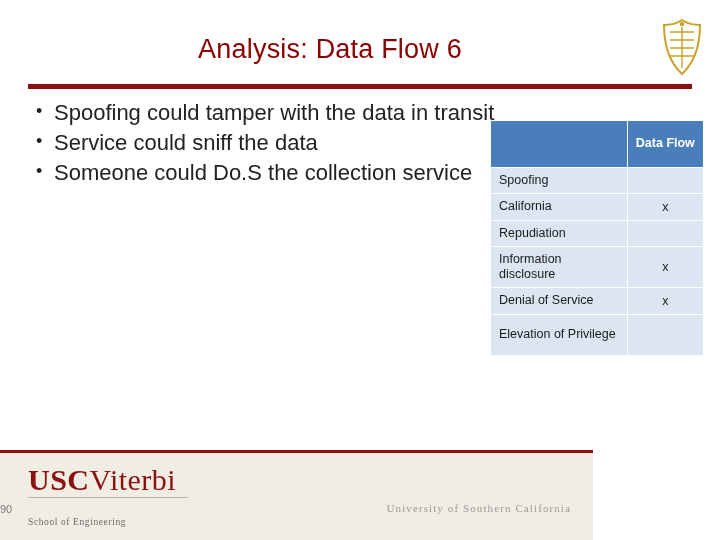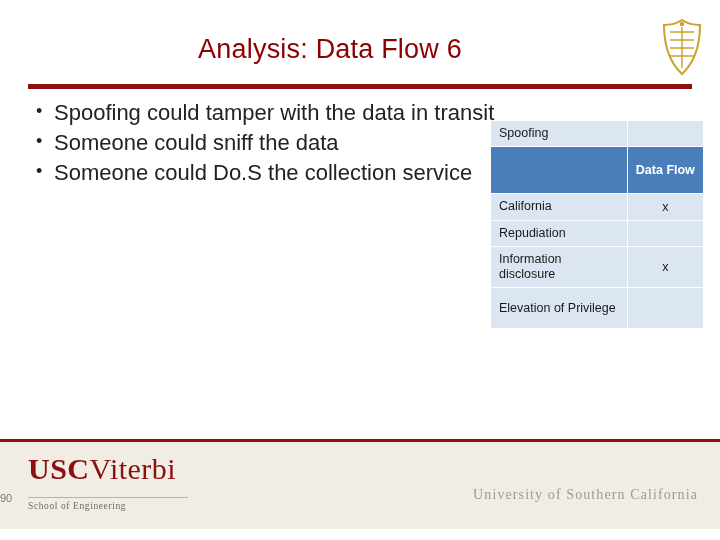--- a/index.html
+++ b/index.html
@@ -107,22 +107,22 @@
     color: #1a1a1a;
     text-align: center;
     width: 72px;
   }
   .row-tall td { height: 30px; }
 
   
   .footer-band {
     position: absolute;
     left: 0;
-    bottom: 11px;
-    width: 720px;
+    bottom: 0;
+    width: 593px;
     height: 87px;
     background: #f1ece4;
     border-top: 3px solid #8B1111;
   }
   .usc-logo {
     position: absolute;
     left: 28px;
     top: 12px;
     width: 180px;
   }
@@ -132,85 +132,89 @@
     color: #8B1111;
     letter-spacing: 0.5px;
     line-height: 1;
   }
   .usc-logo .usc-word .usc-bold { font-weight: bold; }
   .usc-logo .usc-sub {
     font-family: "Liberation Serif", serif;
     font-size: 9.5px;
     color: #6b6b6b;
     letter-spacing: 0.6px;
-    margin-top: 13px;
+    margin-top: 2px;
     border-top: 1px solid #b9b3a8;
-    padding-top: 3px;
+    padding-top: 19px;
     width: 160px;
   }
   .slide-number {
     position: absolute;
     left: 0;
     bottom: 25px;
     width: 720px;
     text-align: left;
     font-size: 11px;
     color: #7a7a7a;
     font-family: "Liberation Sans", sans-serif;
   }
   .footer-right {
     position: absolute;
     right: 22px;
     bottom: 26px;
     font-family: "Liberation Serif", serif;
-    font-size: 14px;
+    font-size: 11px;
     color: #9b9b9b;
     letter-spacing: 1.1px;
   }
 </style>
 </head>
 <body>
 
 <div class="slide-title">Analysis: Data Flow 6</div>
 <div class="title-rule"></div>
 
 <div class="shield">
   <svg width="44" height="60" viewBox="0 0 44 60">
     <path d="M22 2 C28 6 36 7 40 7 C40 24 37 42 22 56 C7 42 4 24 4 7 C8 7 16 6 22 2 Z" fill="none" stroke="#C9A227" stroke-width="2"></path>
     <path d="M22 9 L22 50 M10 14 L34 14 M10 22 L34 22 M10 30 L34 30 M10 38 L34 38" stroke="#C9A227" stroke-width="1.4"></path>
     <circle cx="22" cy="6" r="2.2" fill="#C9A227"></circle>
   </svg>
 </div>
 
 <div class="bullets">
   <div class="bullet">Spoofing could tamper with the data in transit</div>
-  <div class="bullet">Someone could sniff the data</div>
+  <div class="bullet">Service could sniff the data</div>
   <div class="bullet">Someone could Do.S the collection service</div>
 </div>
 
 <table class="stride-table">
   <tbody>
     <tr>
+      <td class="hdr-blank"></td>
+      <td class="hdr-cell">Data Flow</td>
+    </tr>
+    <tr>
       <td class="label-cell">Spoofing</td>
       <td class="mark-cell"></td>
     </tr>
     <tr>
-      <td class="hdr-blank"></td>
-      <td class="hdr-cell">Data Flow</td>
-    </tr>
-    <tr>
       <td class="label-cell">California</td>
       <td class="mark-cell">x</td>
     </tr>
     <tr>
       <td class="label-cell">Repudiation</td>
       <td class="mark-cell"></td>
     </tr>
     <tr class="row-tall">
       <td class="label-cell">Information disclosure</td>
+      <td class="mark-cell">x</td>
+    </tr>
+    <tr>
+      <td class="label-cell">Denial of Service</td>
       <td class="mark-cell">x</td>
     </tr>
     <tr class="row-tall">
       <td class="label-cell">Elevation of Privilege</td>
       <td class="mark-cell"></td>
     </tr>
   </tbody>
 </table>
 
 <div class="footer-band">

